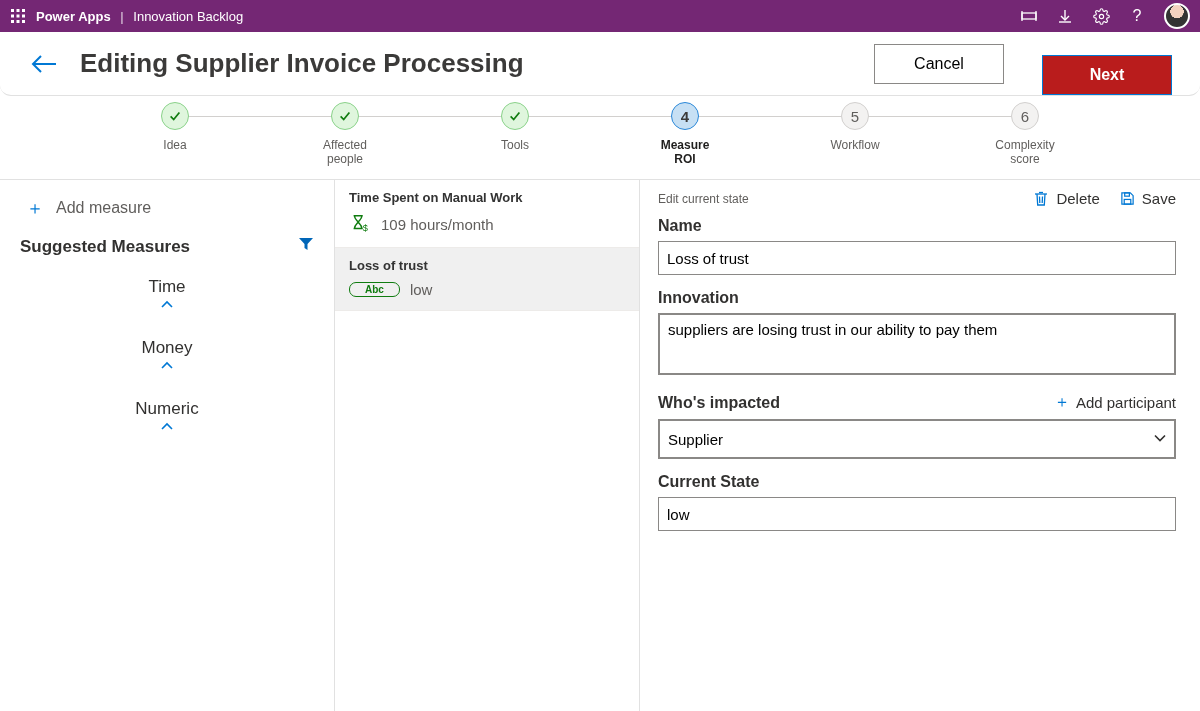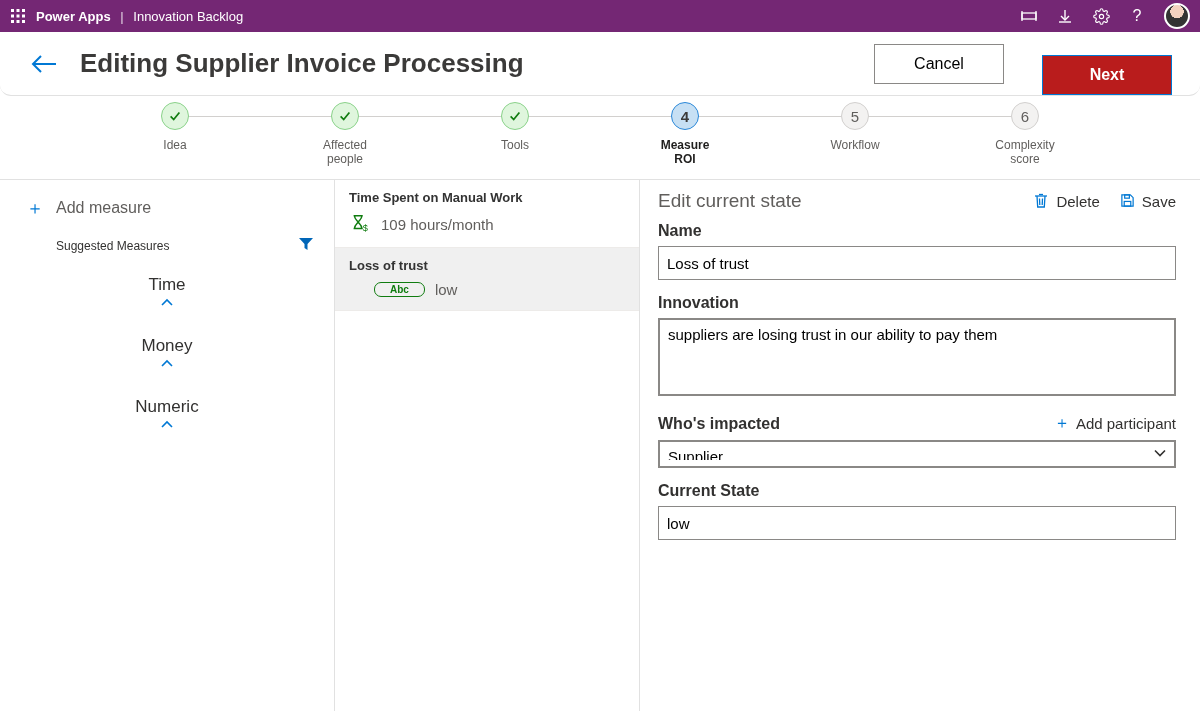--- a/index.html
+++ b/index.html
@@ -38,50 +38,50 @@
   .stepper::before { content:""; position:absolute; top:14px; left:45px; right:45px; height:1px; background:#d2d0ce; z-index:1; }
 
   
   .main { display:flex; height: calc(711px - 32px - 64px - 84px); }
   .col { border-right:1px solid #e1e1e1; }
 
   
   .sidebar { width:335px; padding:10px 20px; }
   .sidebar .addm { display:flex; align-items:center; gap:12px; font-size:16px; color:#605e5c; padding:6px 0 10px 6px; cursor:pointer; }
   .sidebar .addm .plus { color:#0078d4; font-size:18px; font-weight:300; }
-  .section-head { display:flex; align-items:center; justify-content:space-between; font-weight:400; font-size:12px; padding:6px 0 10px;margin-left:36px; }
+  .section-head { display:flex; align-items:center; justify-content:space-between; font-weight:700; font-size:17px; padding:6px 0 10px; }
   .funnel { color:#0066b8; }
   .measure-cat { display:flex; align-items:center; justify-content:space-between; font-size:17px; padding:10px 4px; cursor:pointer;flex-direction:column; }
   .measure-cat .chev { color:#0078d4; }
 
   
   .midcol { width:305px; padding:0; }
   .mid-item { padding:10px 14px 12px 14px; border-bottom:1px solid #edebe9; cursor:pointer; }
   .mid-item.selected { background:#f0f0f0; }
   .mid-item .ti { font-size:13px; font-weight:600; color:#333; }
   .mid-item .meta { display:flex; align-items:center; gap:10px; margin-top:8px; font-size:15px; color:#605e5c; }
   .mid-item .meta .mi-icon { width:22px; height:22px; display:flex; align-items:center; justify-content:center; }
-  .mid-item .abc { border:1.5px solid #107c10; color:#107c10; font-size:10px; font-weight:600; padding:1px 15px; border-radius:7px;margin-left:25px; }
+  .mid-item .abc { border:1.5px solid #107c10; color:#107c10; font-size:10px; font-weight:600; padding:1px 15px; border-radius:7px; }
 
   
   .detail { flex:1; padding:10px 24px 0 18px; }
   .detail-head { display:flex; align-items:center; margin-bottom:10px; }
-  .detail-head .edit-title { font-size:19px; color:#605e5c; }
+  .detail-head .edit-title { font-size:12px; color:#605e5c; }
   .detail-head .actions { margin-left:auto; display:flex; gap:20px; }
   .detail-head .actions .act { display:flex; align-items:center; gap:6px; font-size:15px; color:#323130; cursor:pointer; }
   .detail-head .actions .act .ico { color:#0078d4; width:16px; height:16px; }
 
   .fld { margin-bottom:14px; }
   .fld-label { font-size:16px; font-weight:600; margin-bottom:6px; display:flex; align-items:center; }
   .fld-label .right-link { margin-left:auto; font-weight:400; font-size:15px; color:#323130; display:flex; align-items:center; gap:6px; cursor:pointer; }
   .fld-label .right-link .plus { color:#0078d4; font-size:16px; }
   .txt-input, .txt-area, .select { width:100%; border:1px solid #8a8886; font-size:15px; font-family:inherit; padding:6px 8px; background:#fff; }
-  .txt-area { height:78px; resize:none; border-width:2px; border-color:#8a8886; }
+  .txt-area { height:62px; resize:none; border-width:2px; border-color:#8a8886; }
   .select-wrap { position:relative; }
-  .select { appearance:none; height:28px; border-width:2px; border-color:#8a8886; padding-right:30px; }
+  .select { appearance:none; height:40px; border-width:2px; border-color:#8a8886; padding-right:30px; }
   .select-chevron { position:absolute; right:8px; top:50%; transform:translateY(-50%); pointer-events:none; }
   .txt-input.narrow { height:34px; }
   .cs-input { width:100%; }
 
   svg { overflow:visible; }
 </style>
 </head>
 <body>
 
 <div class="topbar">

